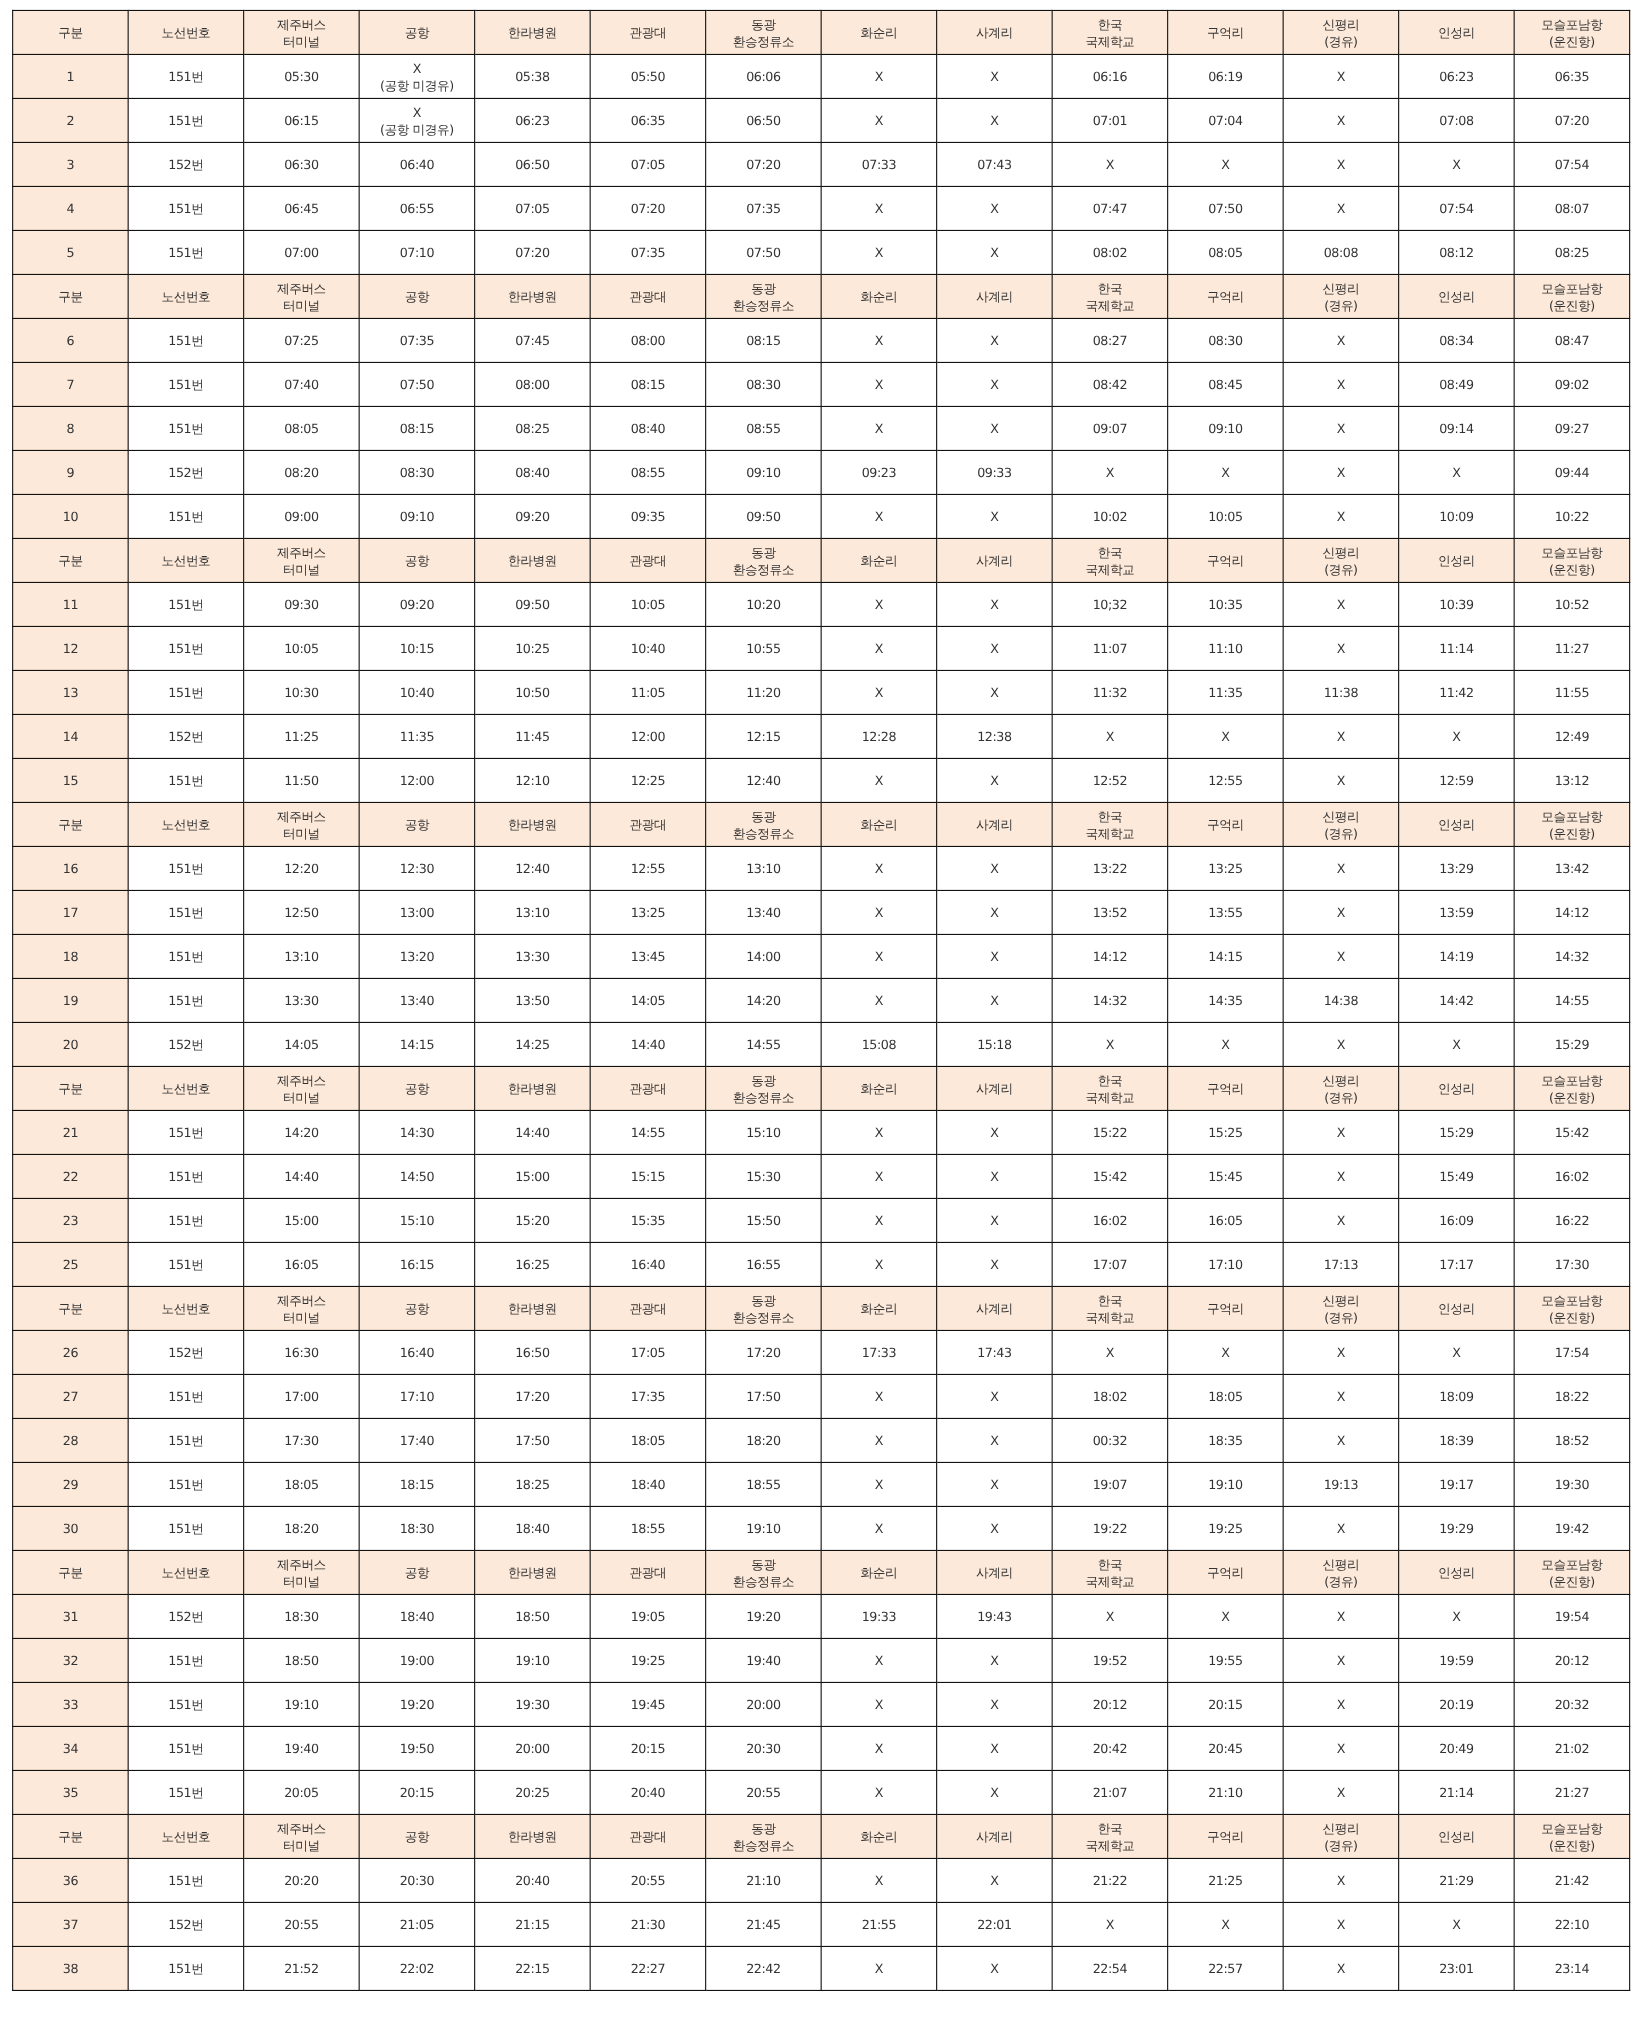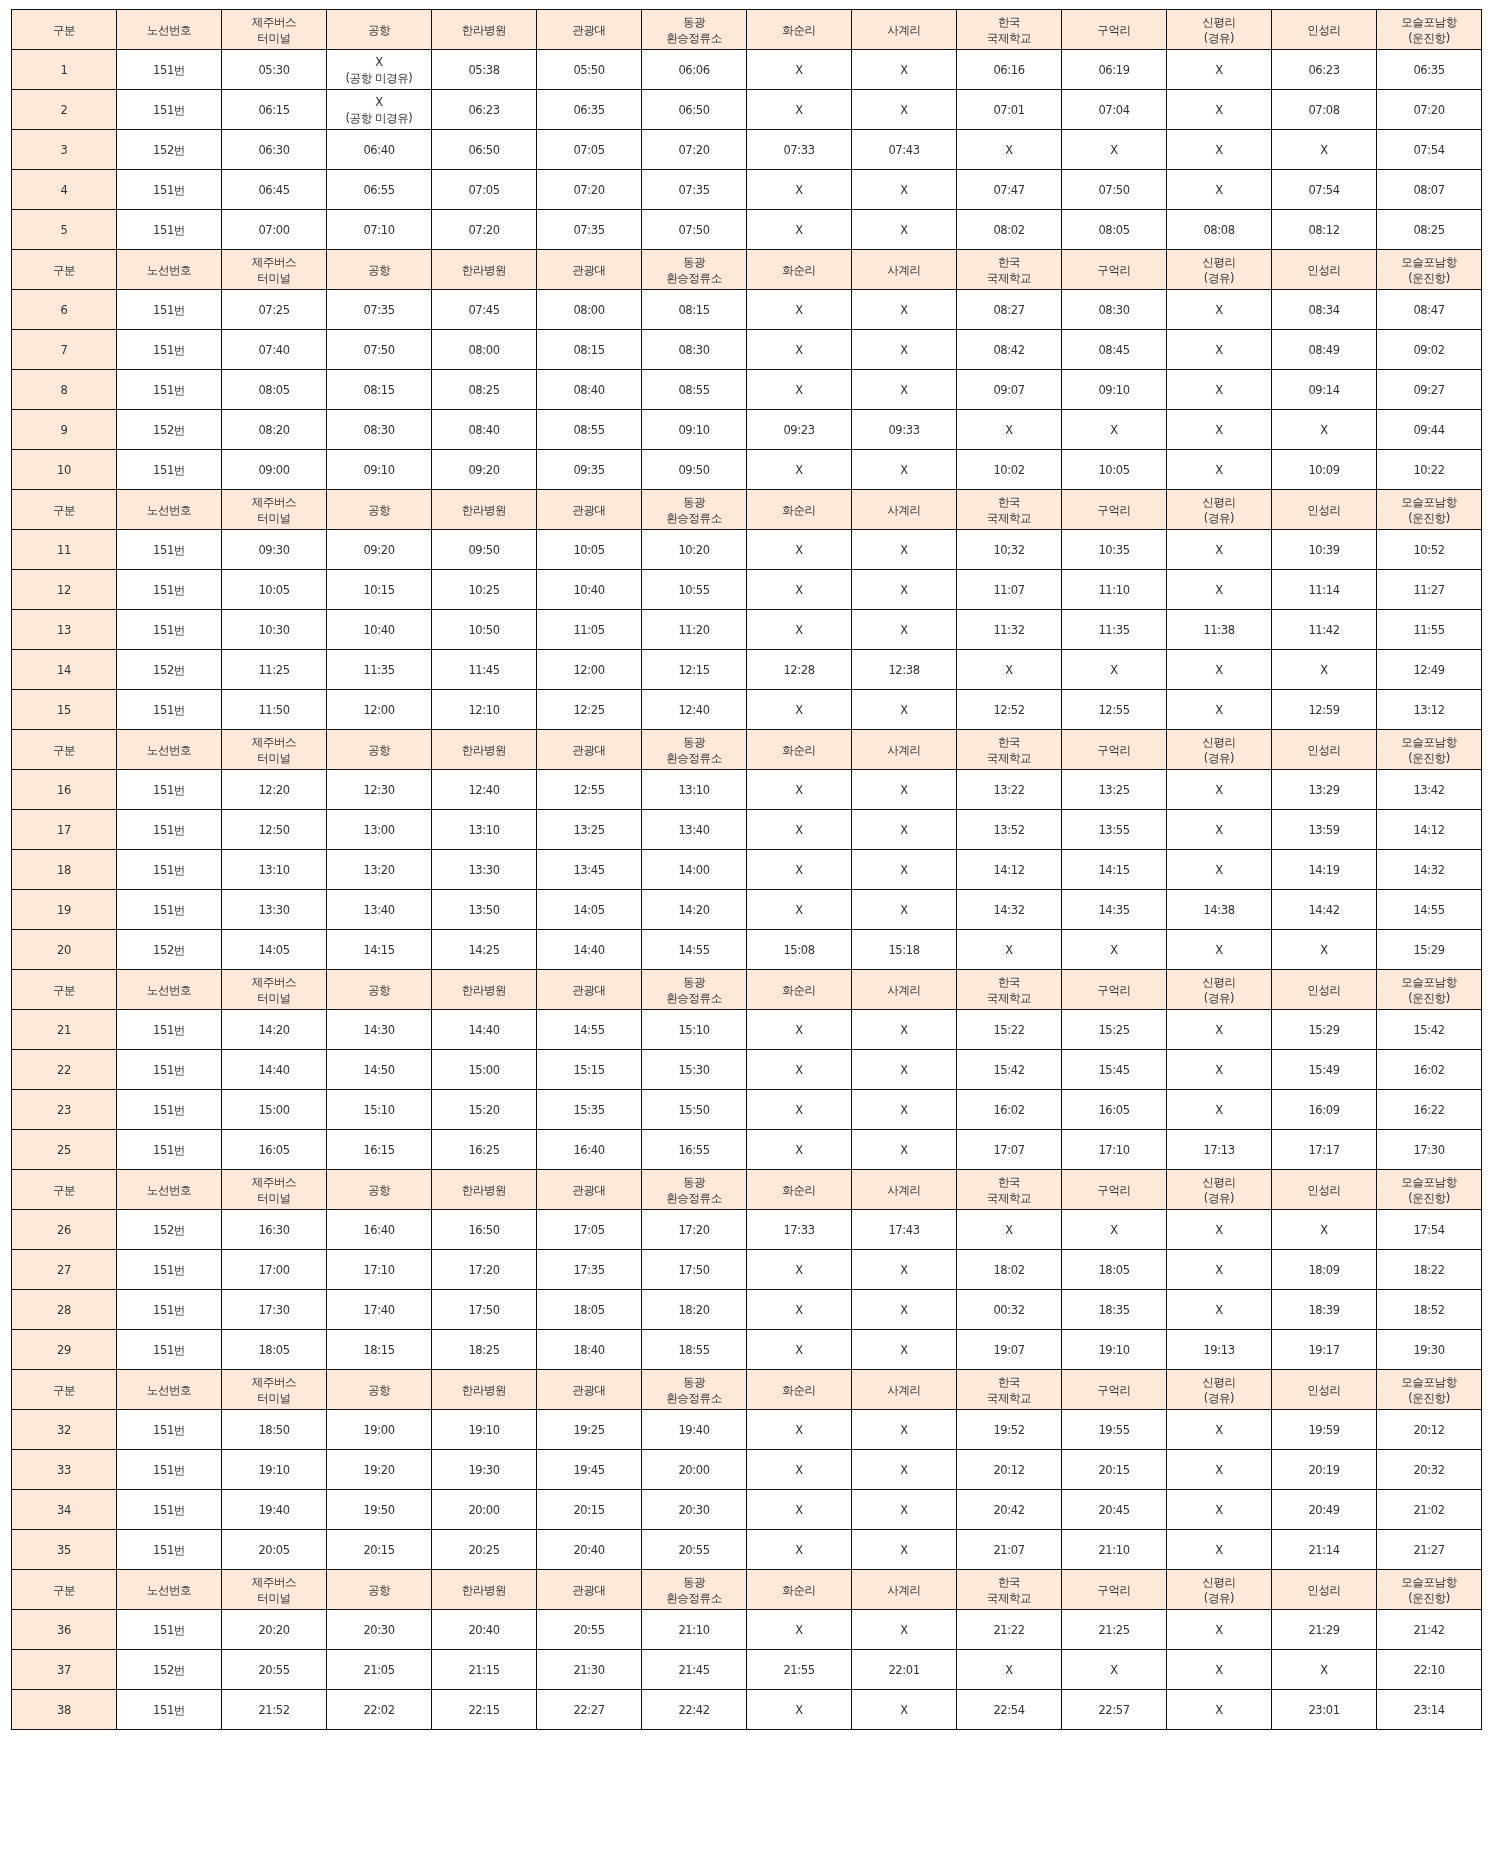--- a/index.html
+++ b/index.html
@@ -760,20 +760,36 @@
         <td>18:40</td>
         <td>18:55</td>
         <td>X</td>
         <td>X</td>
         <td>19:07</td>
         <td>19:10</td>
         <td>19:13</td>
         <td>19:17</td>
         <td>19:30</td>
       </tr>
+      <tr>
+        <td class="num">30</td>
+        <td>151번</td>
+        <td>18:20</td>
+        <td>18:30</td>
+        <td>18:40</td>
+        <td>18:55</td>
+        <td>19:10</td>
+        <td>X</td>
+        <td>X</td>
+        <td>19:22</td>
+        <td>19:25</td>
+        <td>X</td>
+        <td>19:29</td>
+        <td>19:42</td>
+      </tr>
       <tr class="hdr">
         <th>
           <span class="line">구분</span>
         </th>
         <th>
           <span class="line">노선번호</span>
         </th>
         <th>
           <span class="line">제주버스</span>
           <span class="line">터미널</span>
@@ -808,20 +824,36 @@
           <span class="line">신평리</span>
           <span class="line">(경유)</span>
         </th>
         <th>
           <span class="line">인성리</span>
         </th>
         <th>
           <span class="line">모슬포남항</span>
           <span class="line">(운진항)</span>
         </th>
+      </tr>
+      <tr>
+        <td class="num">31</td>
+        <td>152번</td>
+        <td>18:30</td>
+        <td>18:40</td>
+        <td>18:50</td>
+        <td>19:05</td>
+        <td>19:20</td>
+        <td>19:33</td>
+        <td>19:43</td>
+        <td>X</td>
+        <td>X</td>
+        <td>X</td>
+        <td>X</td>
+        <td>19:54</td>
       </tr>
       <tr>
         <td class="num">32</td>
         <td>151번</td>
         <td>18:50</td>
         <td>19:00</td>
         <td>19:10</td>
         <td>19:25</td>
         <td>19:40</td>
         <td>X</td>

